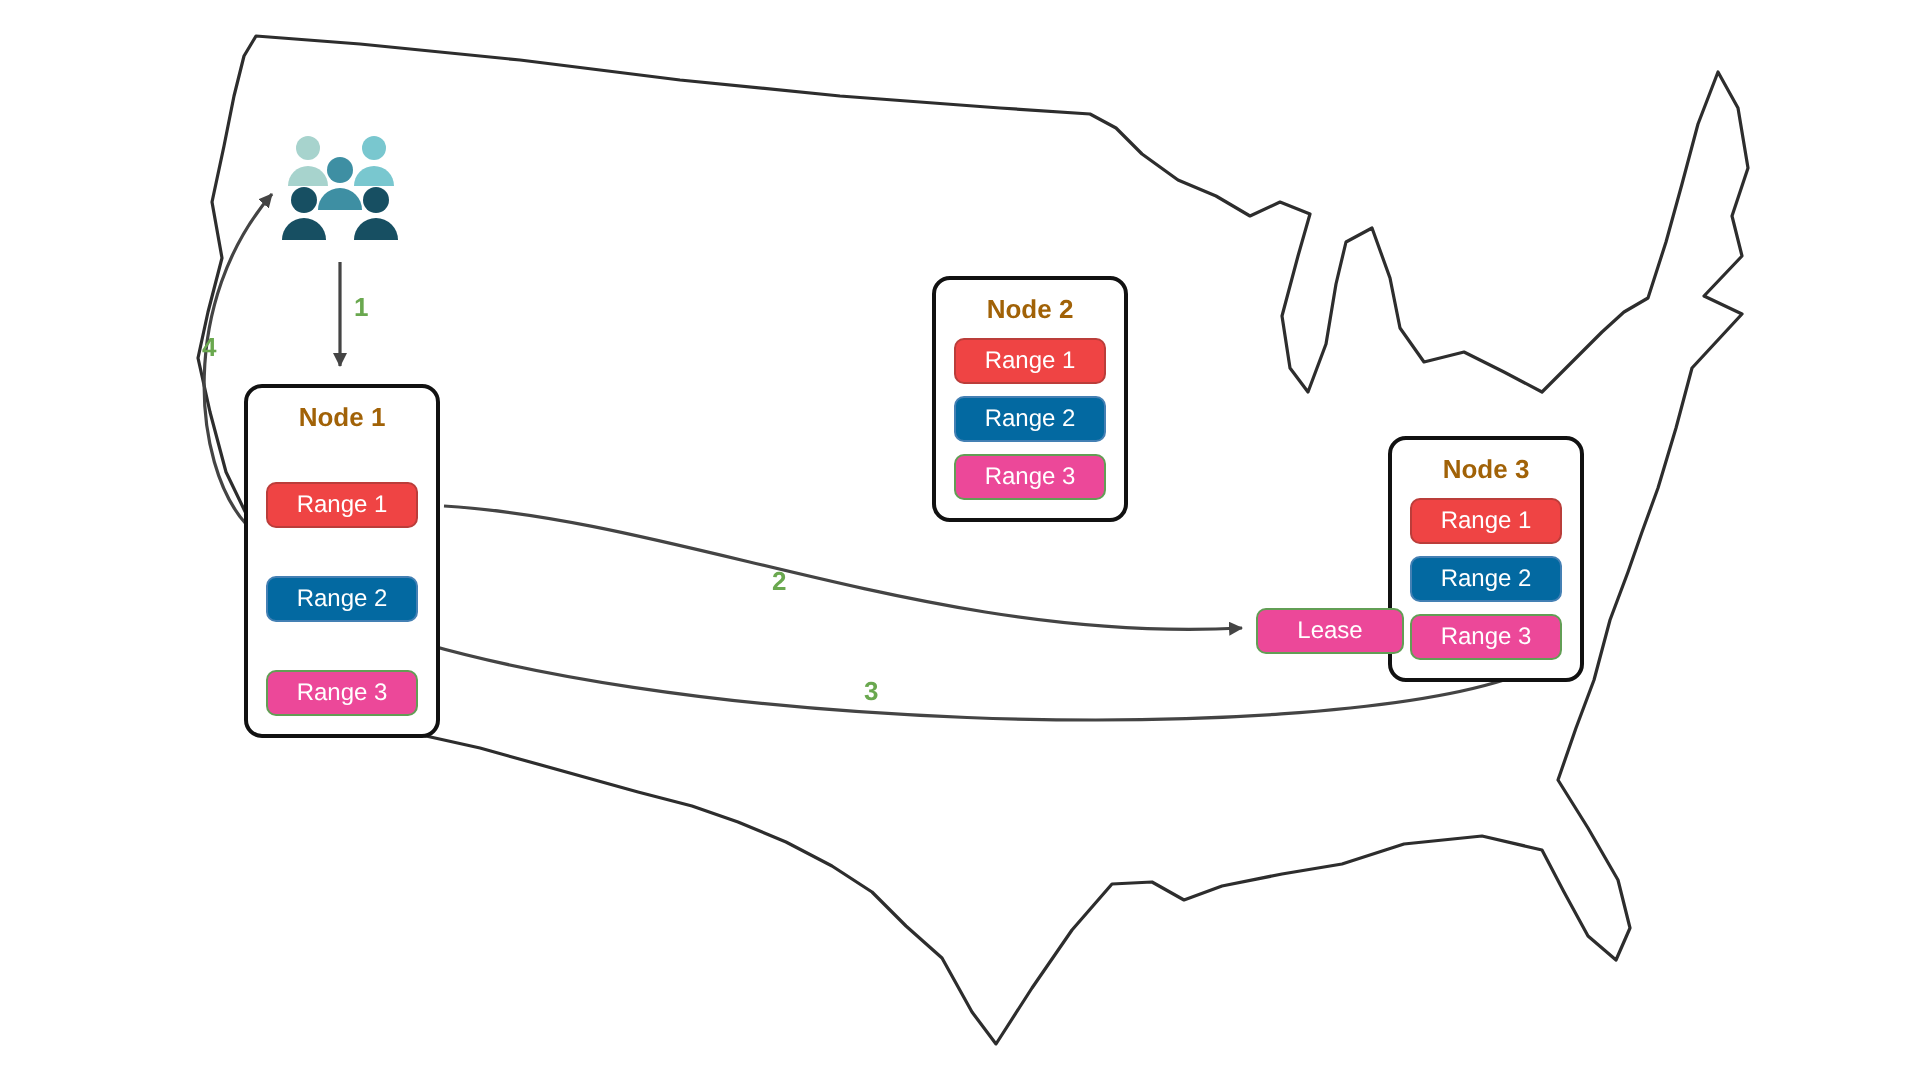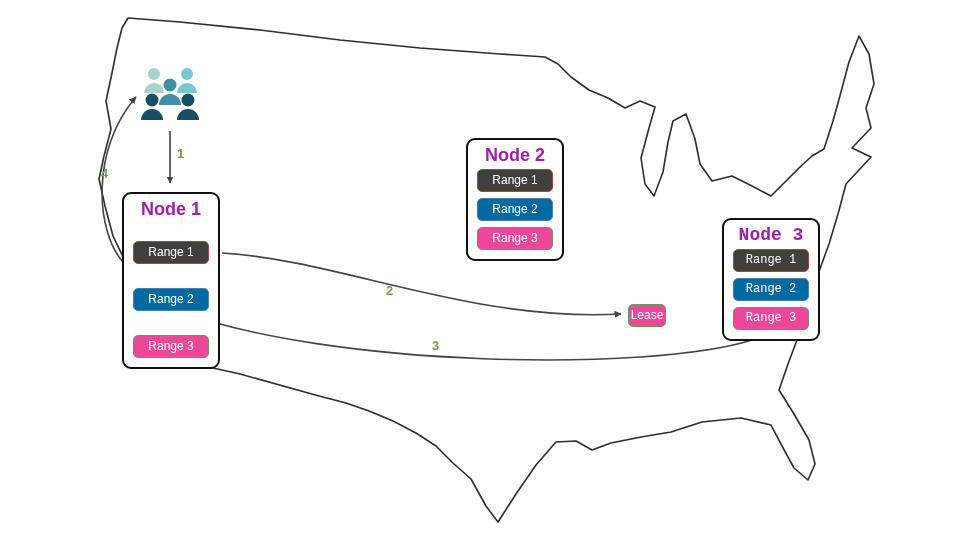--- a/index.html
+++ b/index.html
@@ -15,51 +15,51 @@
     background:#ffffff;
     border:2px solid #111111;
     border-radius:9px;
     width:98px;
     box-sizing:border-box;
     padding:7px 9px 9px 9px;
     display:flex;flex-direction:column;align-items:center;gap:6px;
     z-index:3;
   }
   .node-title{
-    font-weight:700;font-size:18px;color:#a21caf;line-height:16px;
+    font-weight:700;font-size:13px;color:#a16207;line-height:16px;
   }
   .badge{
     width:100%;
     box-sizing:border-box;
     border-radius:5px;
     color:#ffffff;
     font-size:12px;line-height:14px;
     text-align:center;
     padding:3px 0 4px 0;
     border:1px solid rgba(0,0,0,0.28);
   }
-  .badge.red{background:#404040;border-color:#bb3d3a;}
+  .badge.red{background:#ef4444;border-color:#bb3d3a;}
   .badge.blue{background:#0369a1;border-color:#4480b4;}
   .badge.green{background:#ec4899;border-color:#629e55;}
 
   .lease{
     position:absolute;
-    left:628px;top:304px;width:38px;
+    left:628px;top:304px;width:74px;
     z-index:3;
   }
   .arrow-label{
     position:absolute;
     color:#6aa84f;
     font-weight:700;
     font-size:13px;
     z-index:4;
   }
   #node1{left:122px;top:192px;gap:24px;}
   #node2{left:466px;top:138px;}
-  #node3{left:722px;top:218px;font-family:Liberation Mono, monospace;}
+  #node3{left:694px;top:218px;}
   #lbl1{left:177px;top:146px;}
   #lbl2{left:386px;top:283px;}
   #lbl3{left:432px;top:338px;}
   #lbl4{left:101px;top:166px;}
 </style>
 </head>
 <body>
 
 <div class="canvas">
 

